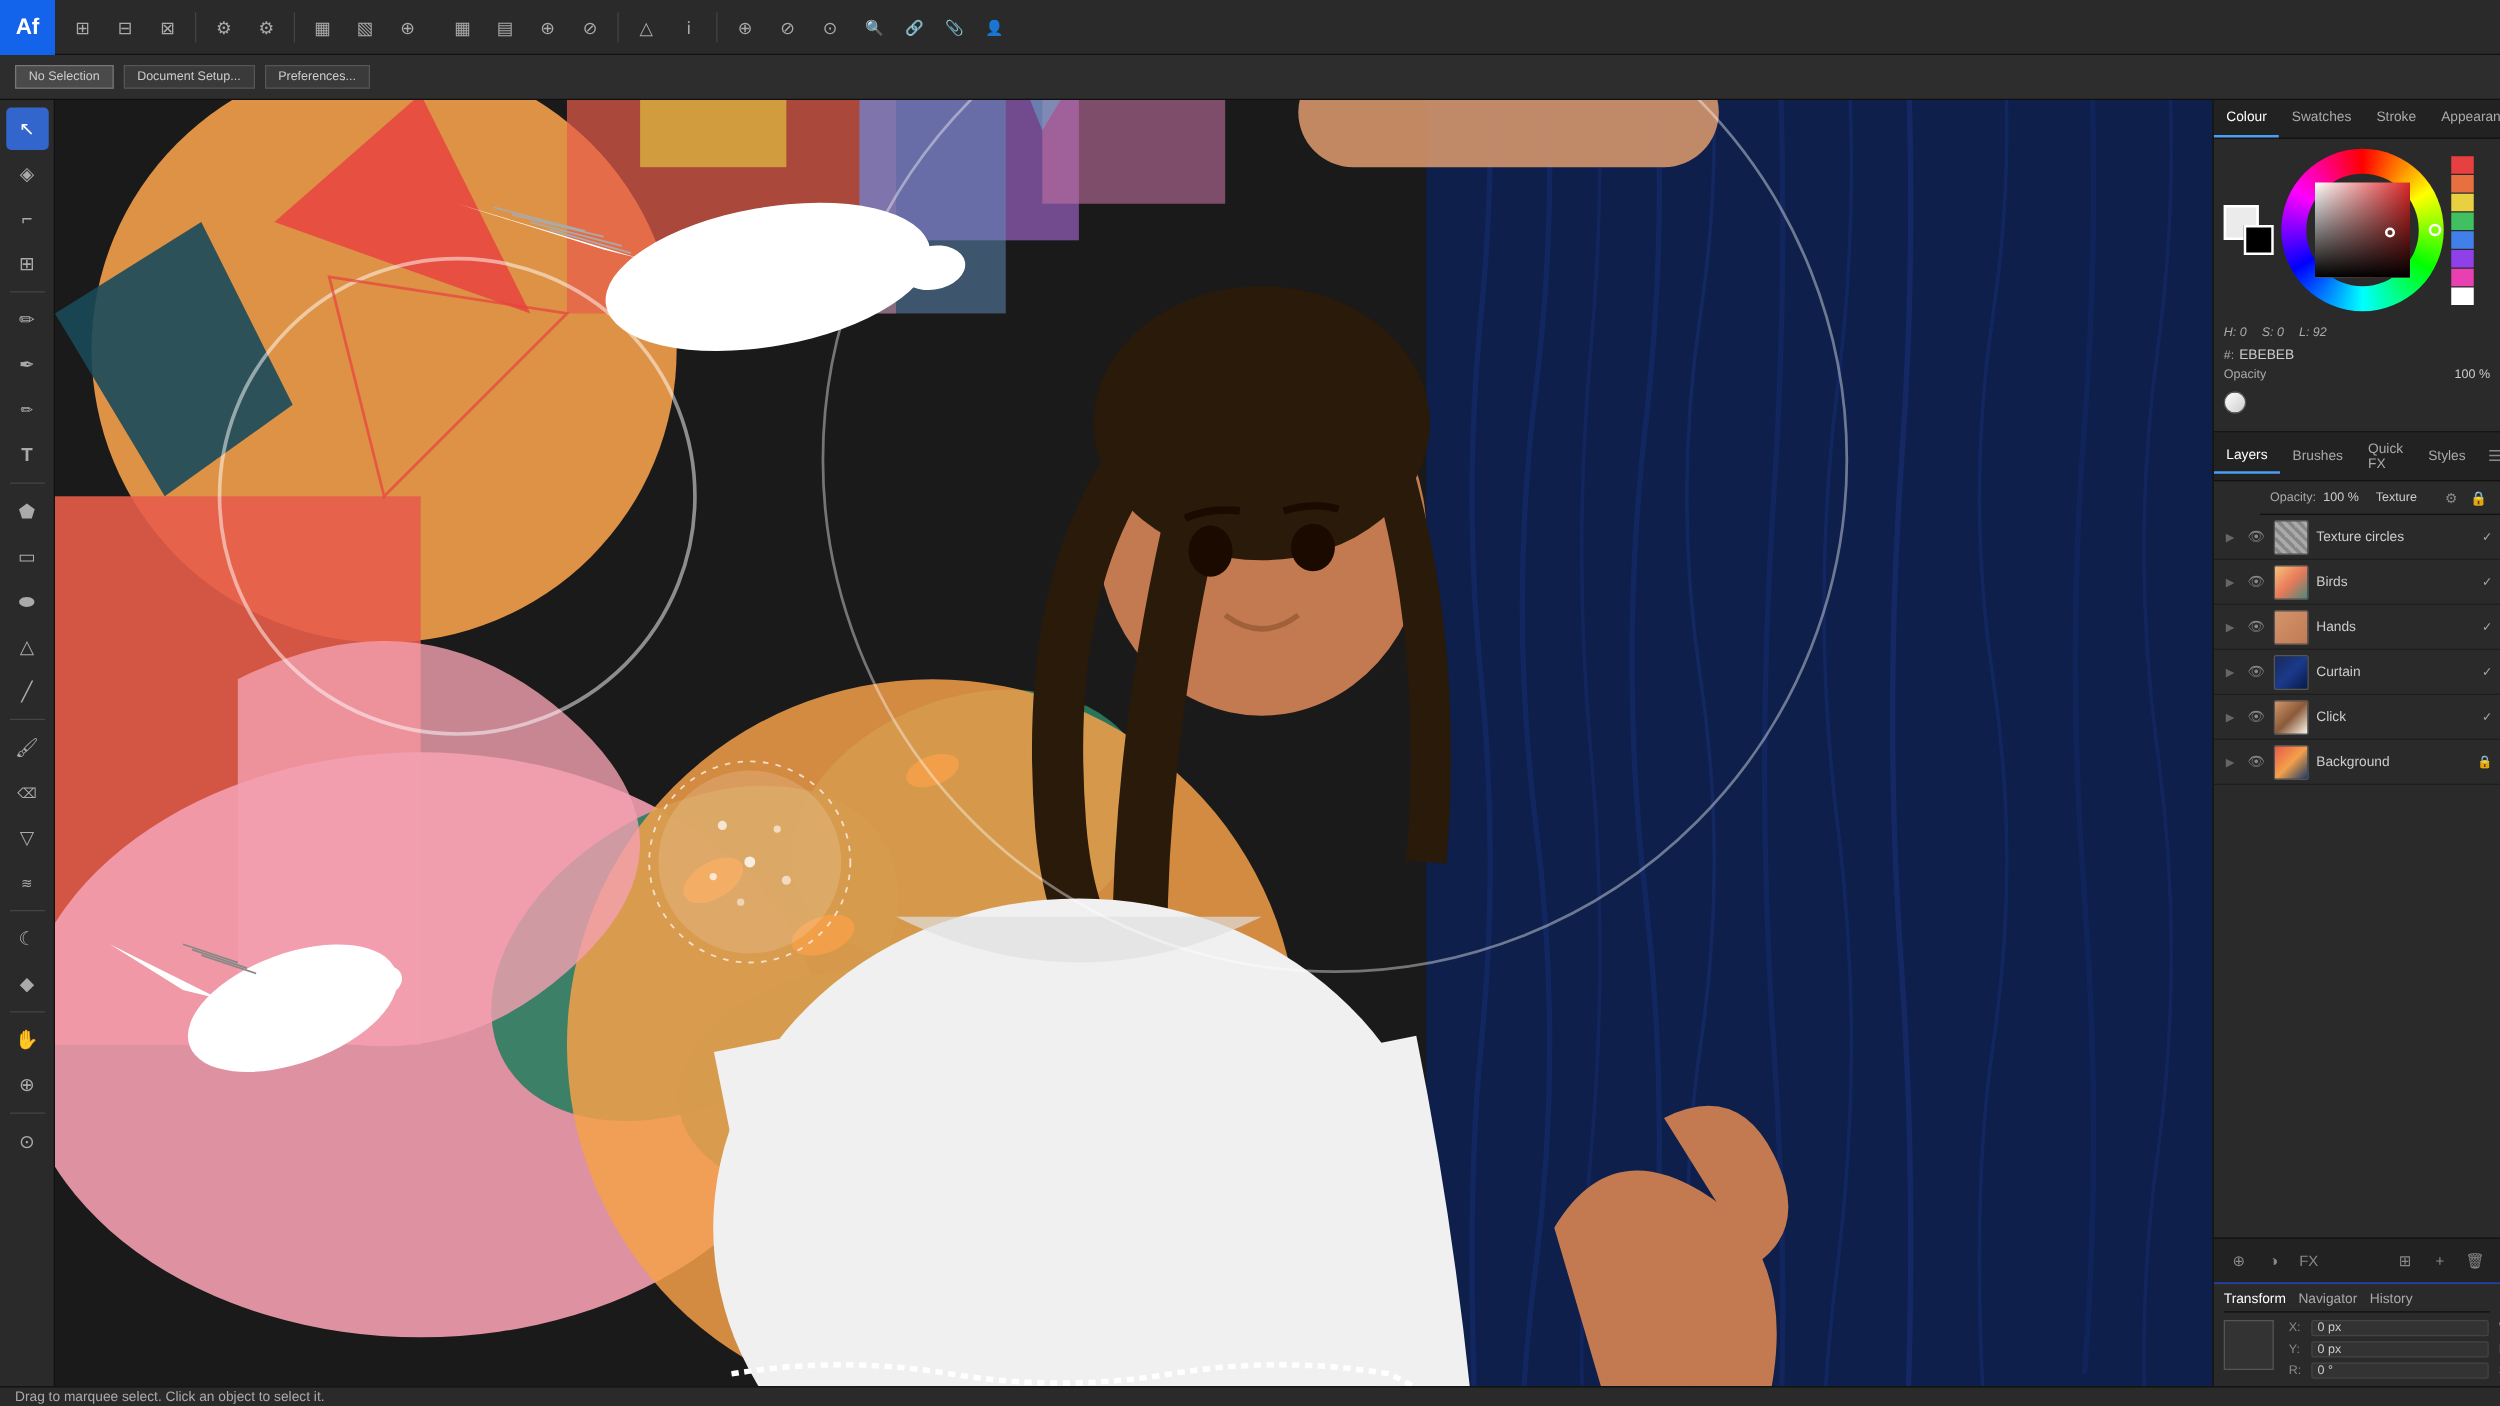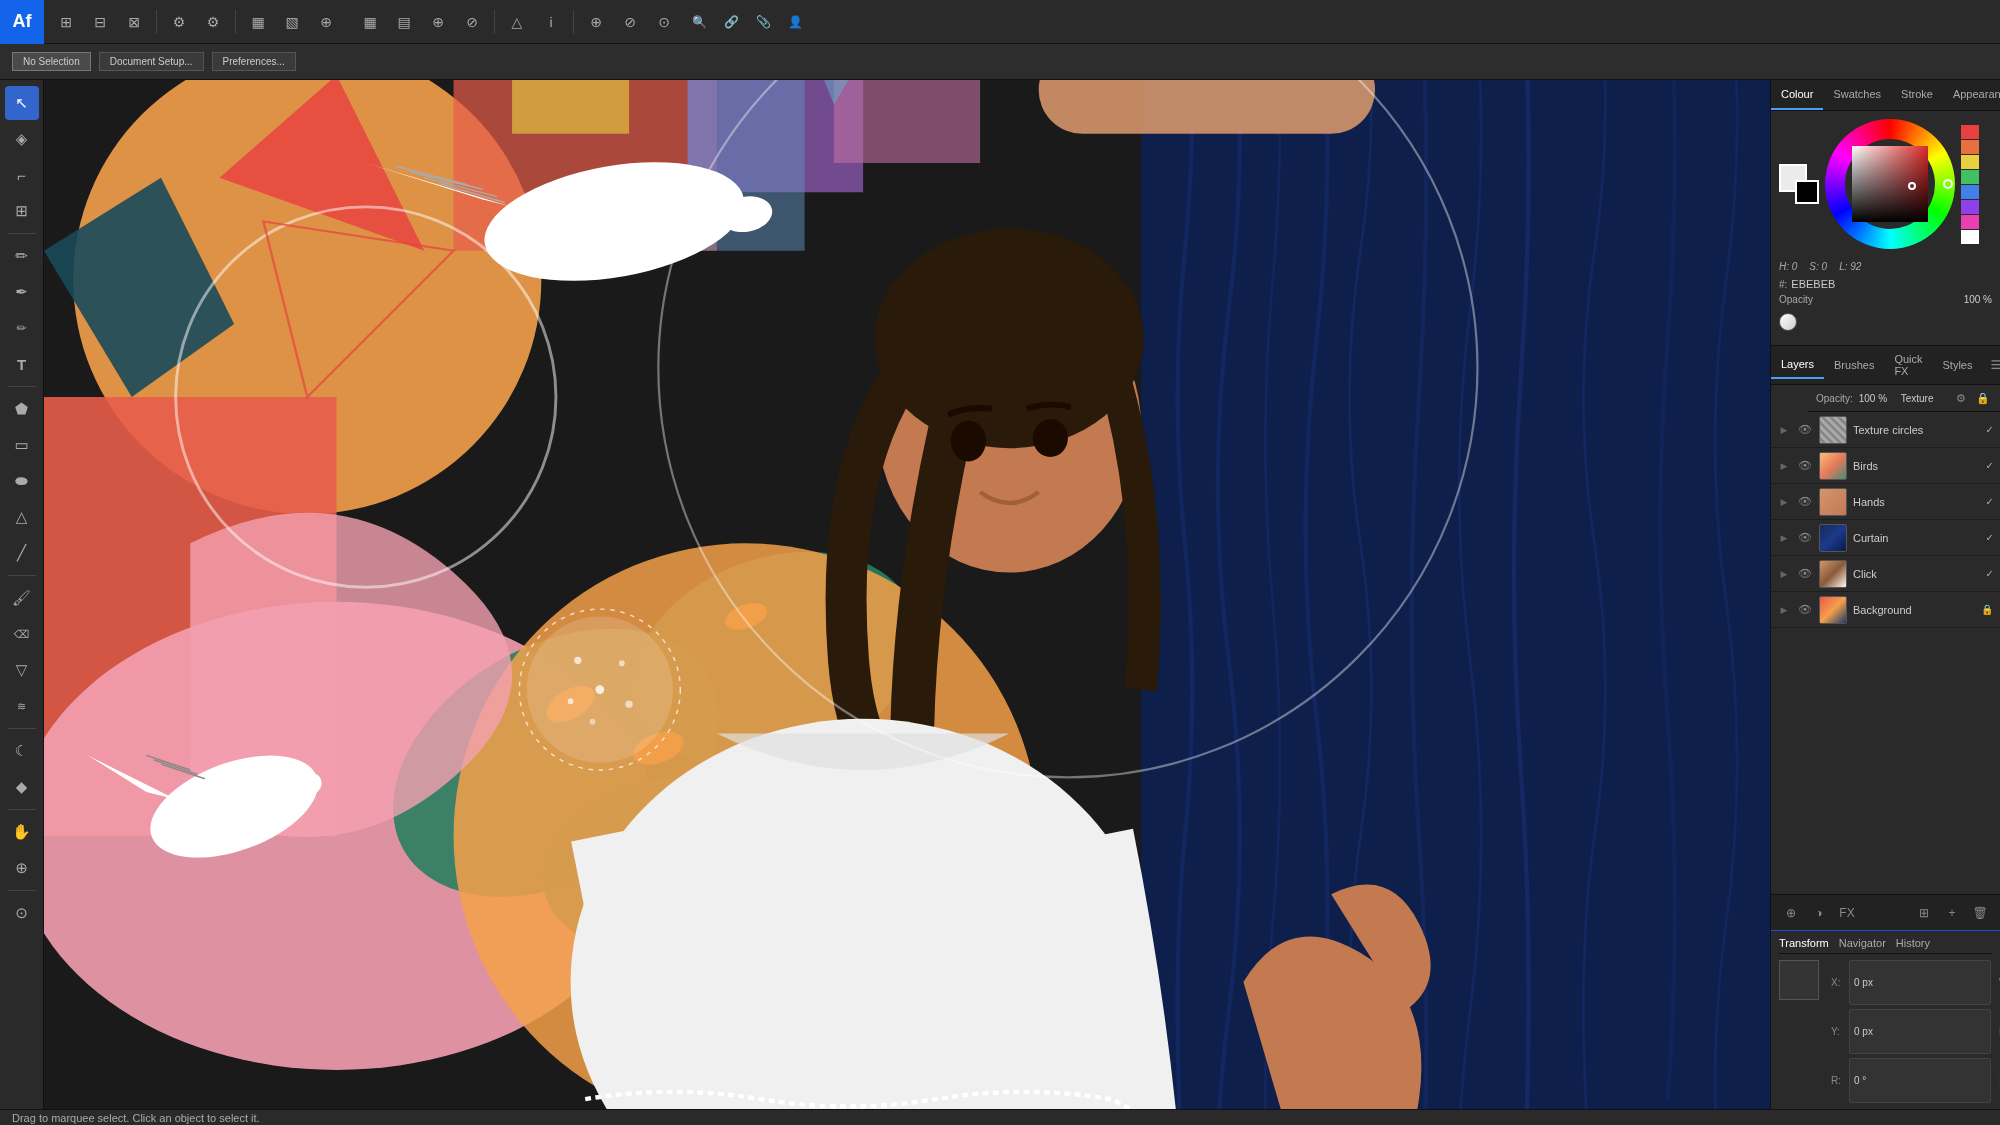--- a/index.html
+++ b/index.html
@@ -336,21 +336,21 @@
     }
     .transform-row {
       display: flex; gap: 8px; align-items: center;
     }
     .transform-field {
       display: flex; align-items: center; gap: 4px; flex: 1;
     }
     .field-label { font-size: 10px; color: #888; width: 14px; }
     .field-value {
       flex: 1; background: #333; border: 1px solid #444; border-radius: 2px;
-      padding: 16px 4px; color: #ccc; font-size: 10px;
+      padding: 0 4px; color: #ccc; font-size: 10px;
     }
     .transform-thumb {
       width: 40px; height: 40px;
       border: 1px solid #555;
       background: #333;
       margin-right: 6px;
       flex-shrink: 0;
     }
 
     

